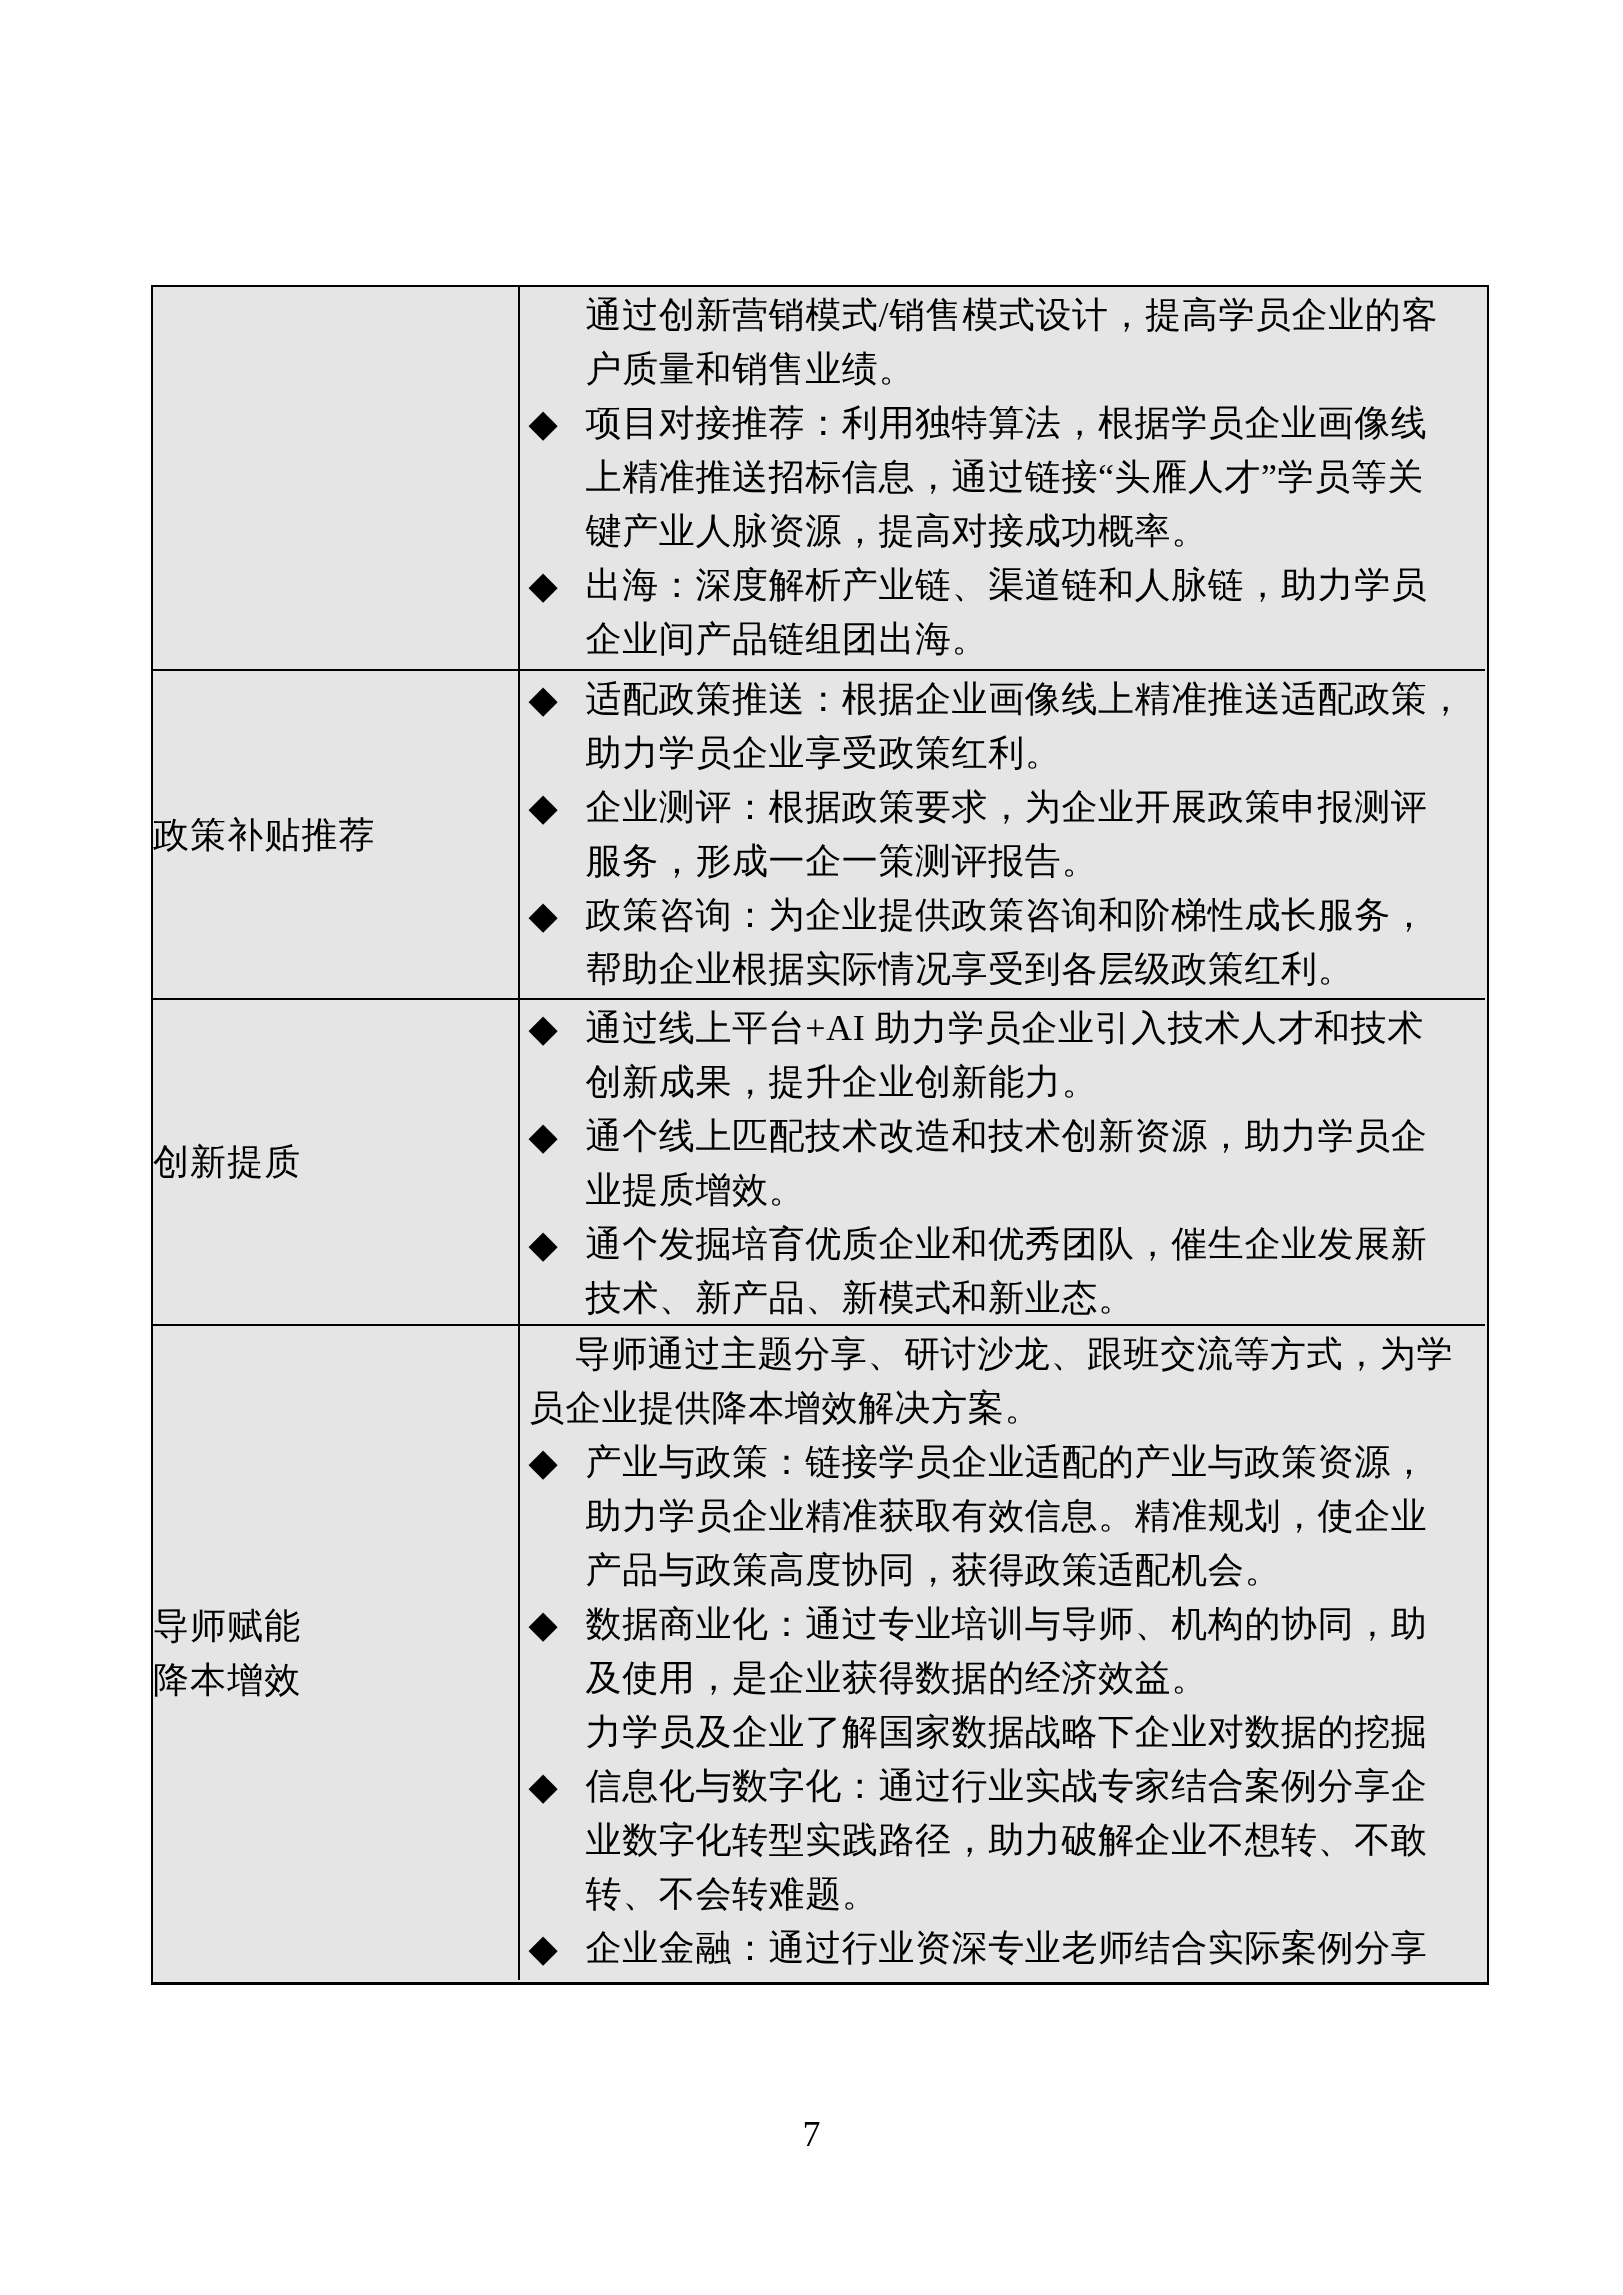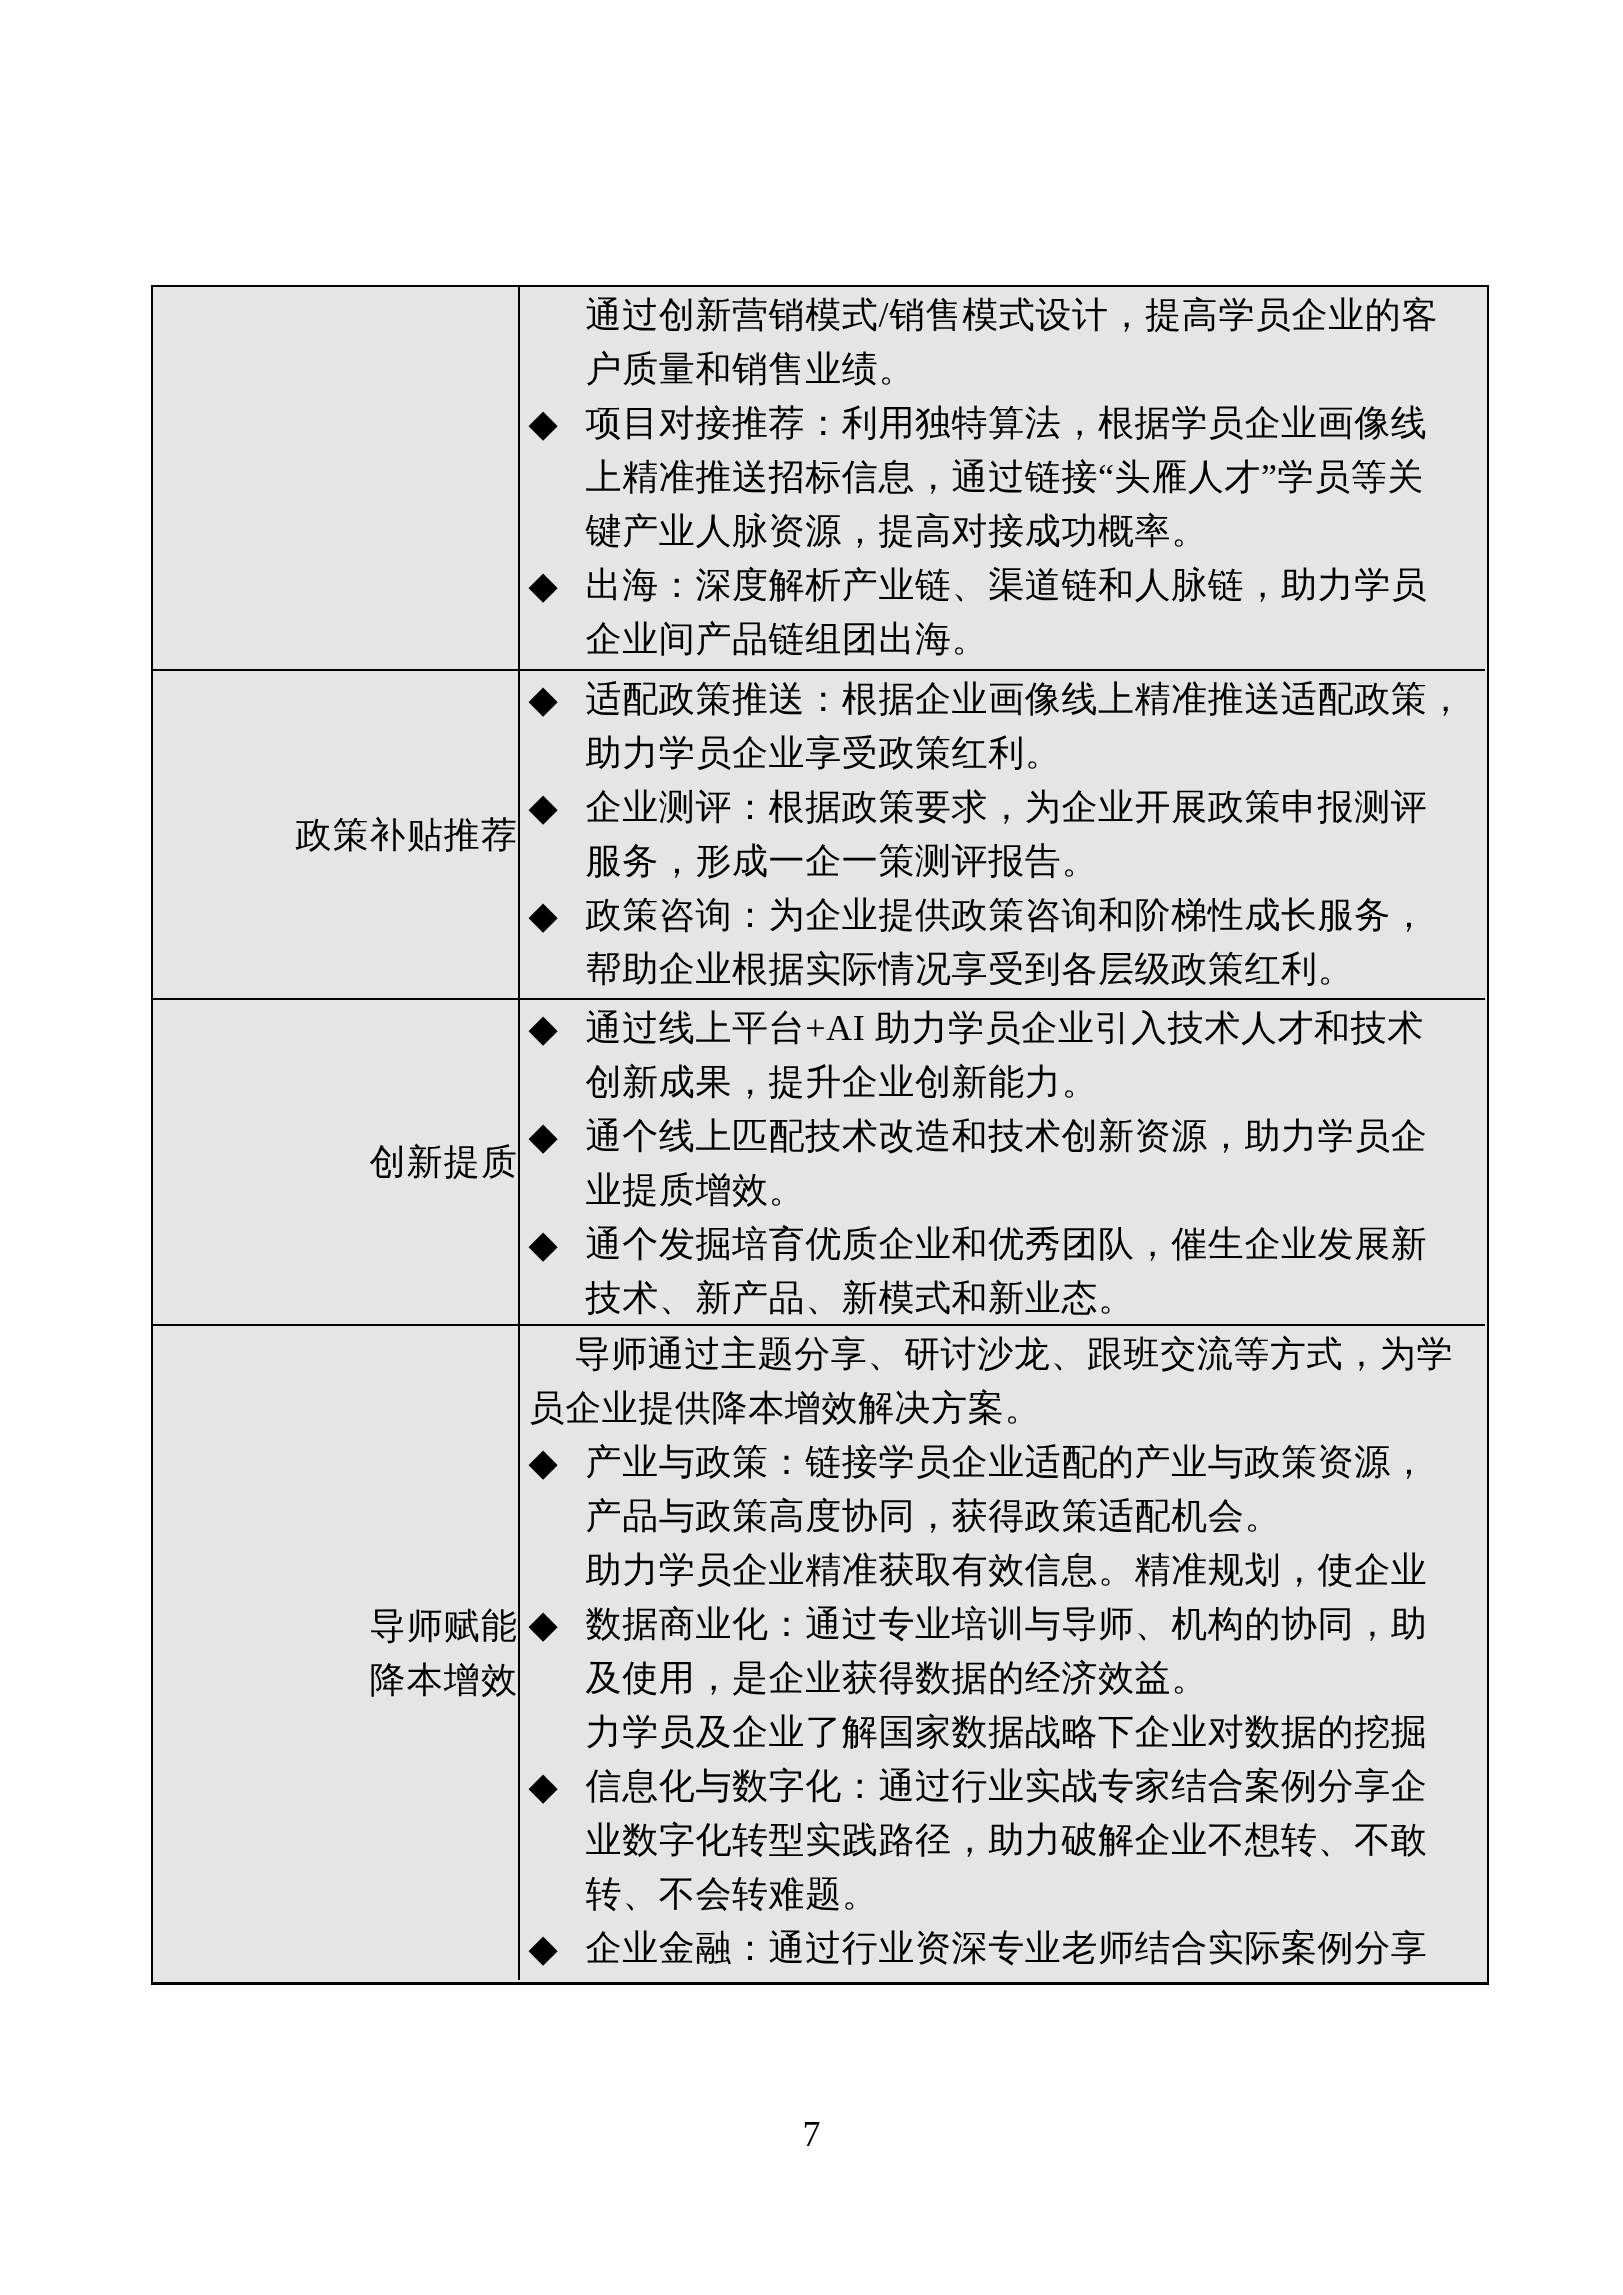--- a/index.html
+++ b/index.html
@@ -30,21 +30,21 @@
   }
   .cell {
     box-sizing: border-box;
     overflow: hidden;
   }
   .cl {
     border-right: 2.9px solid #000000;
     display: flex;
     flex-direction: column;
     justify-content: center;
-    align-items: flex-end;
+    align-items: flex-start;
   }
   .cr {
     padding: 0.6px 11.5px 0 8.6px;
   }
   .rb {
     border-bottom: 2.9px solid #000000;
   }
   .ln {
     font-size: 36px;
     line-height: 54px;
@@ -131,22 +131,22 @@
   </div>
 
   <div class="cell cl">
     <div class="lbl">导师赋能</div>
     <div class="lbl">降本增效</div>
   </div>
   <div class="cell cr">
     <div class="ln indent">导师通过主题分享、研讨沙龙、跟班交流等方式，为学</div>
     <div class="ln flush">员企业提供降本增效解决方案。</div>
     <div class="ln bullet"><span class="diamond">◆</span><span>产业与政策：链接学员企业适配的产业与政策资源，</span></div>
+    <div class="ln hang">助力学员企业精准获取有效信息。精准规划，使企业</div>
     <div class="ln hang">产品与政策高度协同，获得政策适配机会。</div>
-    <div class="ln hang">助力学员企业精准获取有效信息。精准规划，使企业</div>
     <div class="ln bullet"><span class="diamond">◆</span><span>数据商业化：通过专业培训与导师、机构的协同，助</span></div>
     <div class="ln hang">及使用，是企业获得数据的经济效益。</div>
     <div class="ln hang">力学员及企业了解国家数据战略下企业对数据的挖掘</div>
     <div class="ln bullet"><span class="diamond">◆</span><span>信息化与数字化：通过行业实战专家结合案例分享企</span></div>
     <div class="ln hang">业数字化转型实践路径，助力破解企业不想转、不敢</div>
     <div class="ln hang">转、不会转难题。</div>
     <div class="ln bullet"><span class="diamond">◆</span><span>企业金融：通过行业资深专业老师结合实际案例分享</span></div>
   </div>
 
 </div>

